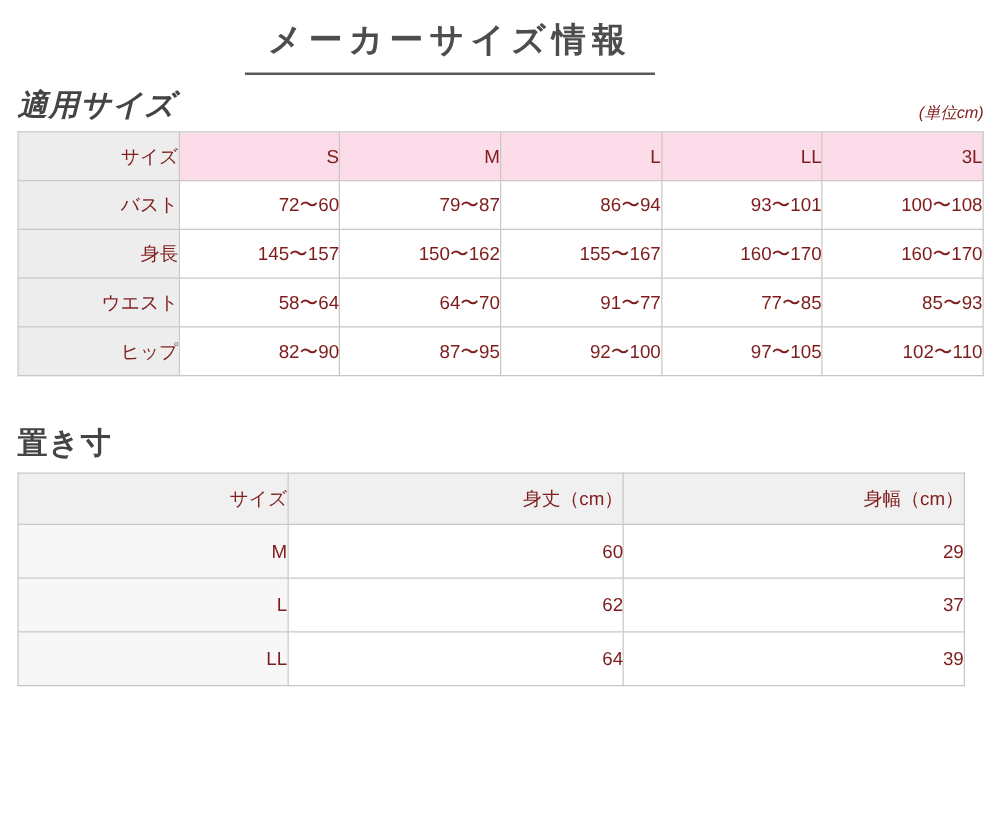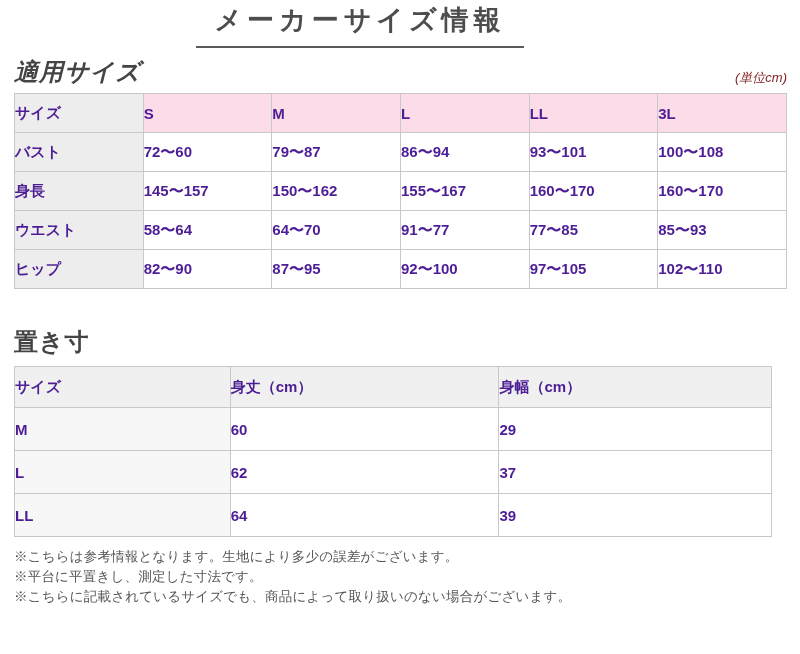--- a/index.html
+++ b/index.html
@@ -12,20 +12,21 @@
   .page {
     width: 800px;
     height: 654px;
     background: #ffffff;
     overflow: hidden;
   }
   
   .title-wrap {
     width: 720px;
     text-align: center;
+    padding-top: 12px;
   }
   .page-title {
     display: inline-block;
     font-size: 27px;
     font-weight: bold;
     color: #4d4d4d;
     letter-spacing: 5px;
     padding: 2px 18px 8px 18px;
     border-bottom: 2px solid #5a5a5a;
     white-space: nowrap;
@@ -53,25 +54,25 @@
     padding-bottom: 1px;
   }
   
   table {
     border-collapse: collapse;
     width: 100%;
     table-layout: fixed;
   }
   th, td {
     border: 1px solid #c8c8c8;
-    text-align: left;
+    text-align: right;
     vertical-align: middle;
-    font-weight: bold;
+    font-weight: normal;
     font-size: 15px;
-    color: #4c1d95;
+    color: #7f1d1d;
   }
   
   .apply-table { margin-top: 5px; }
   .apply-table th, .apply-table td { height: 39px; }
   .apply-table .corner-cell { background: #ededed; }
   .apply-table thead .size-col { background: #fbdce8; }
   .apply-table tbody th { background: #ededed; }
   .apply-table tbody td { background: #ffffff; }
   
   .flat-table { margin-top: 8px; width: 758px; }
@@ -185,20 +186,15 @@
           <td>37</td>
         </tr>
         <tr>
           <th>LL</th>
           <td>64</td>
           <td>39</td>
         </tr>
       </tbody>
     </table>
 
-    <ul class="notes">
-      <li>※こちらは参考情報となります。生地により多少の誤差がございます。</li>
-      <li>※平台に平置きし、測定した寸法です。</li>
-      <li>※こちらに記載されているサイズでも、商品によって取り扱いのない場合がございます。</li>
-    </ul>
 
   </div>
 </div>
 
 </body></html>

